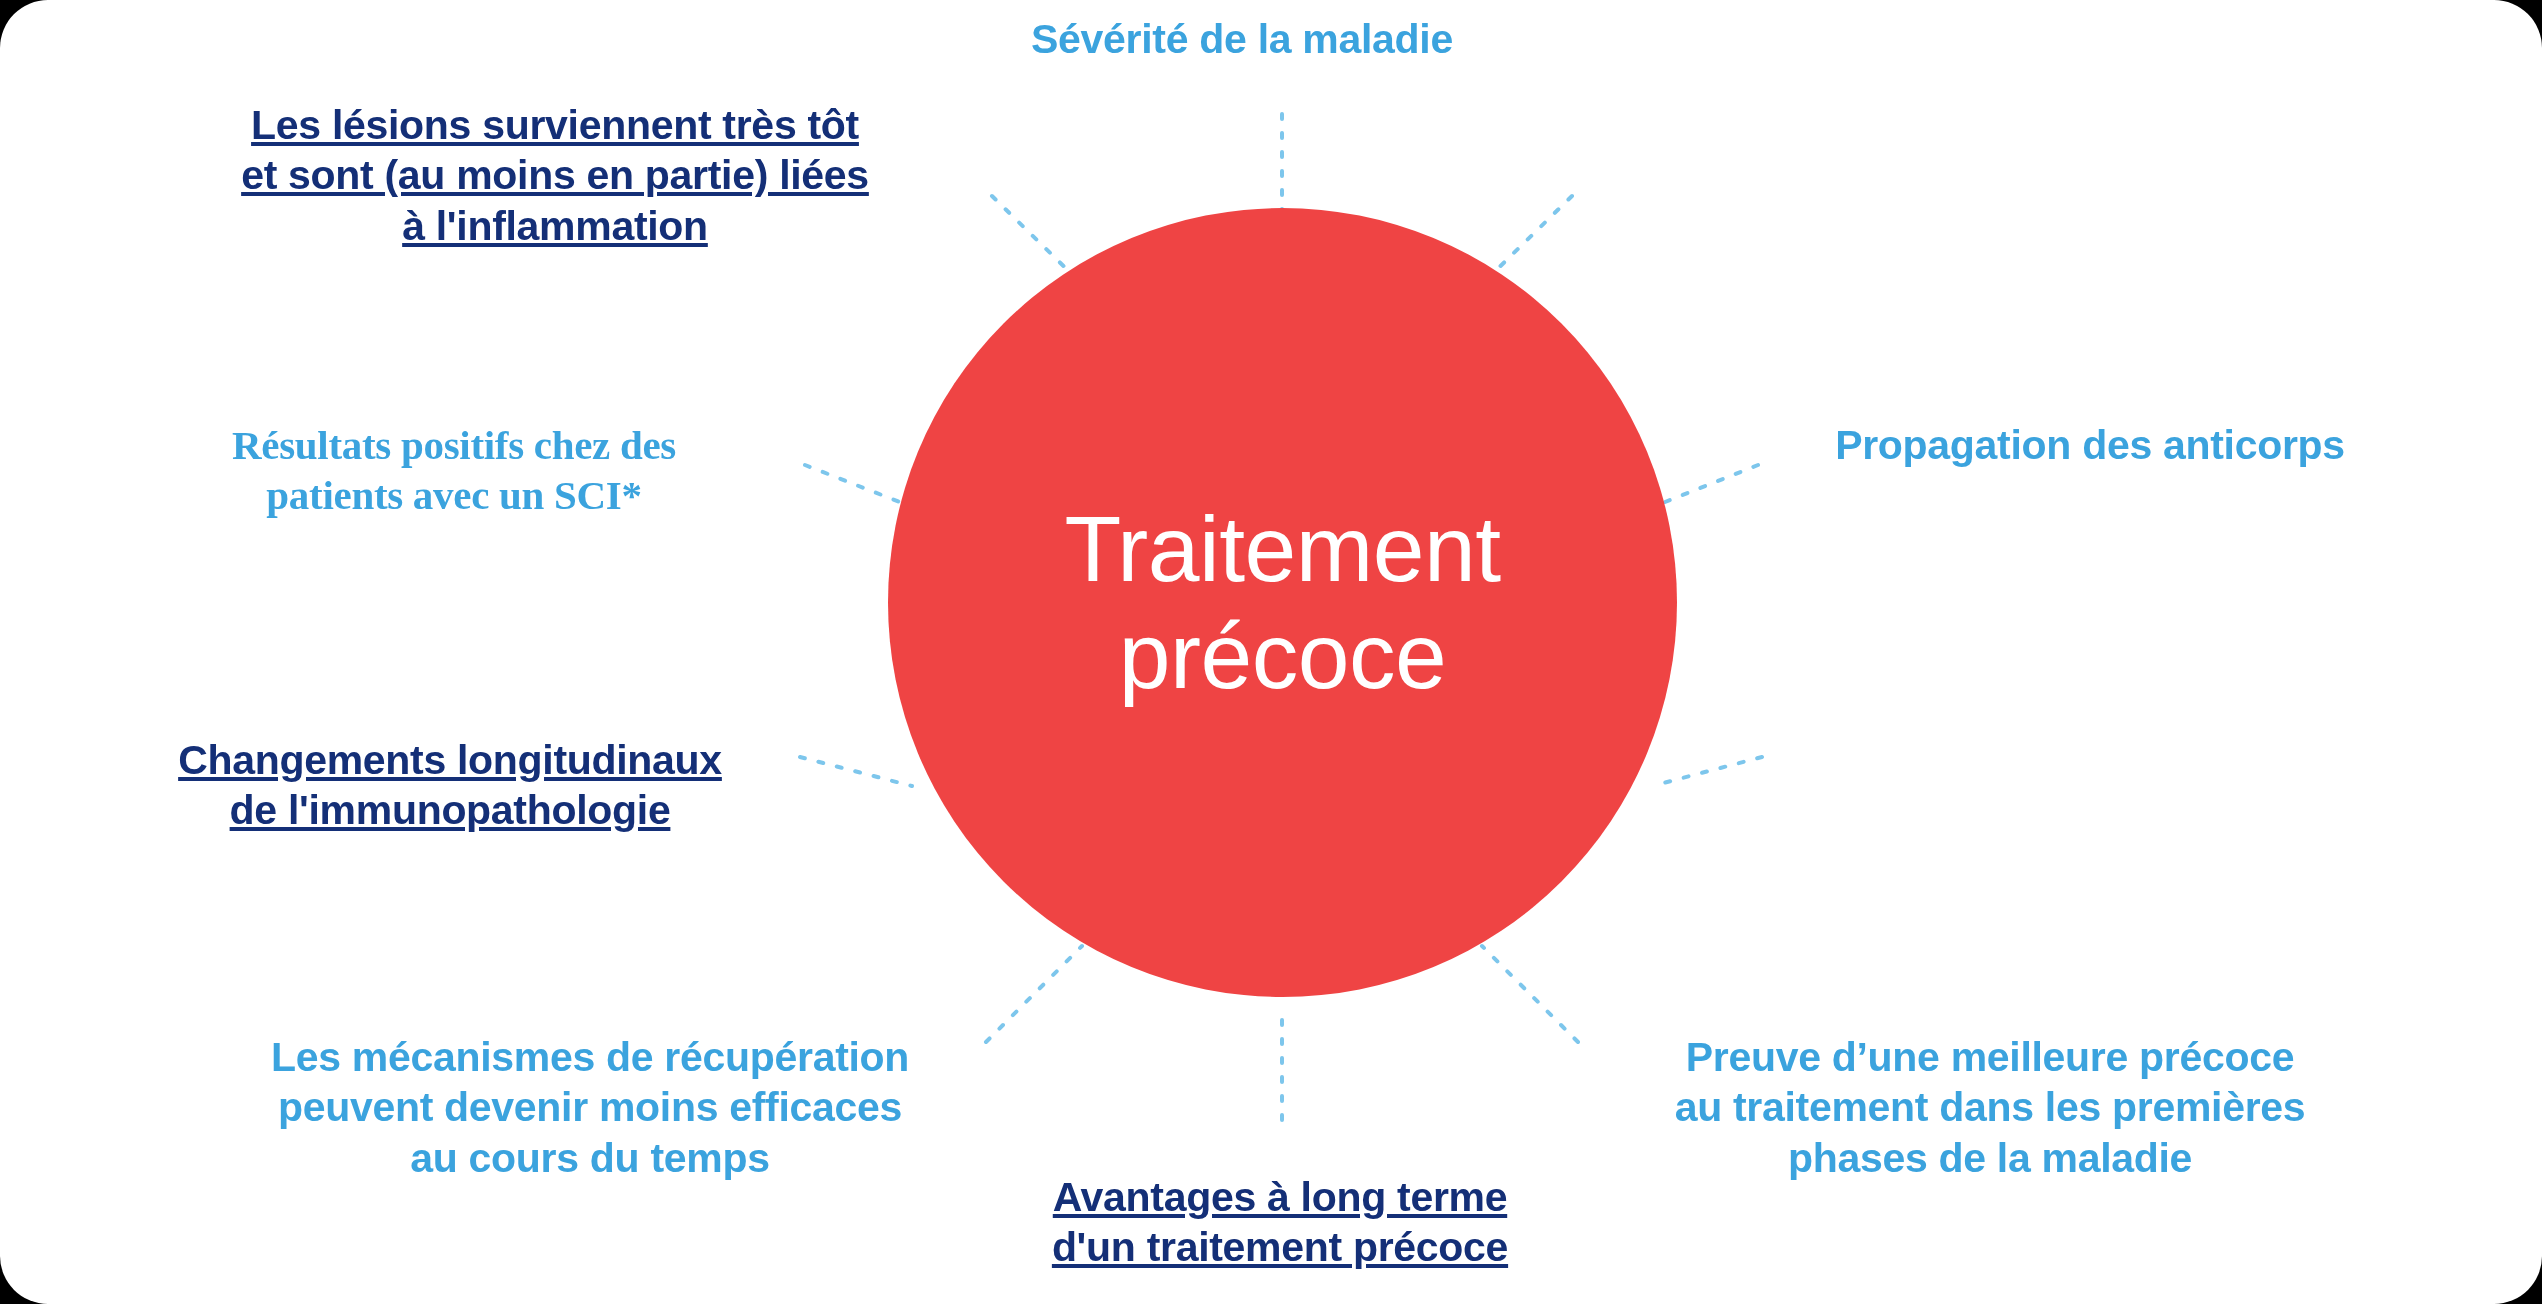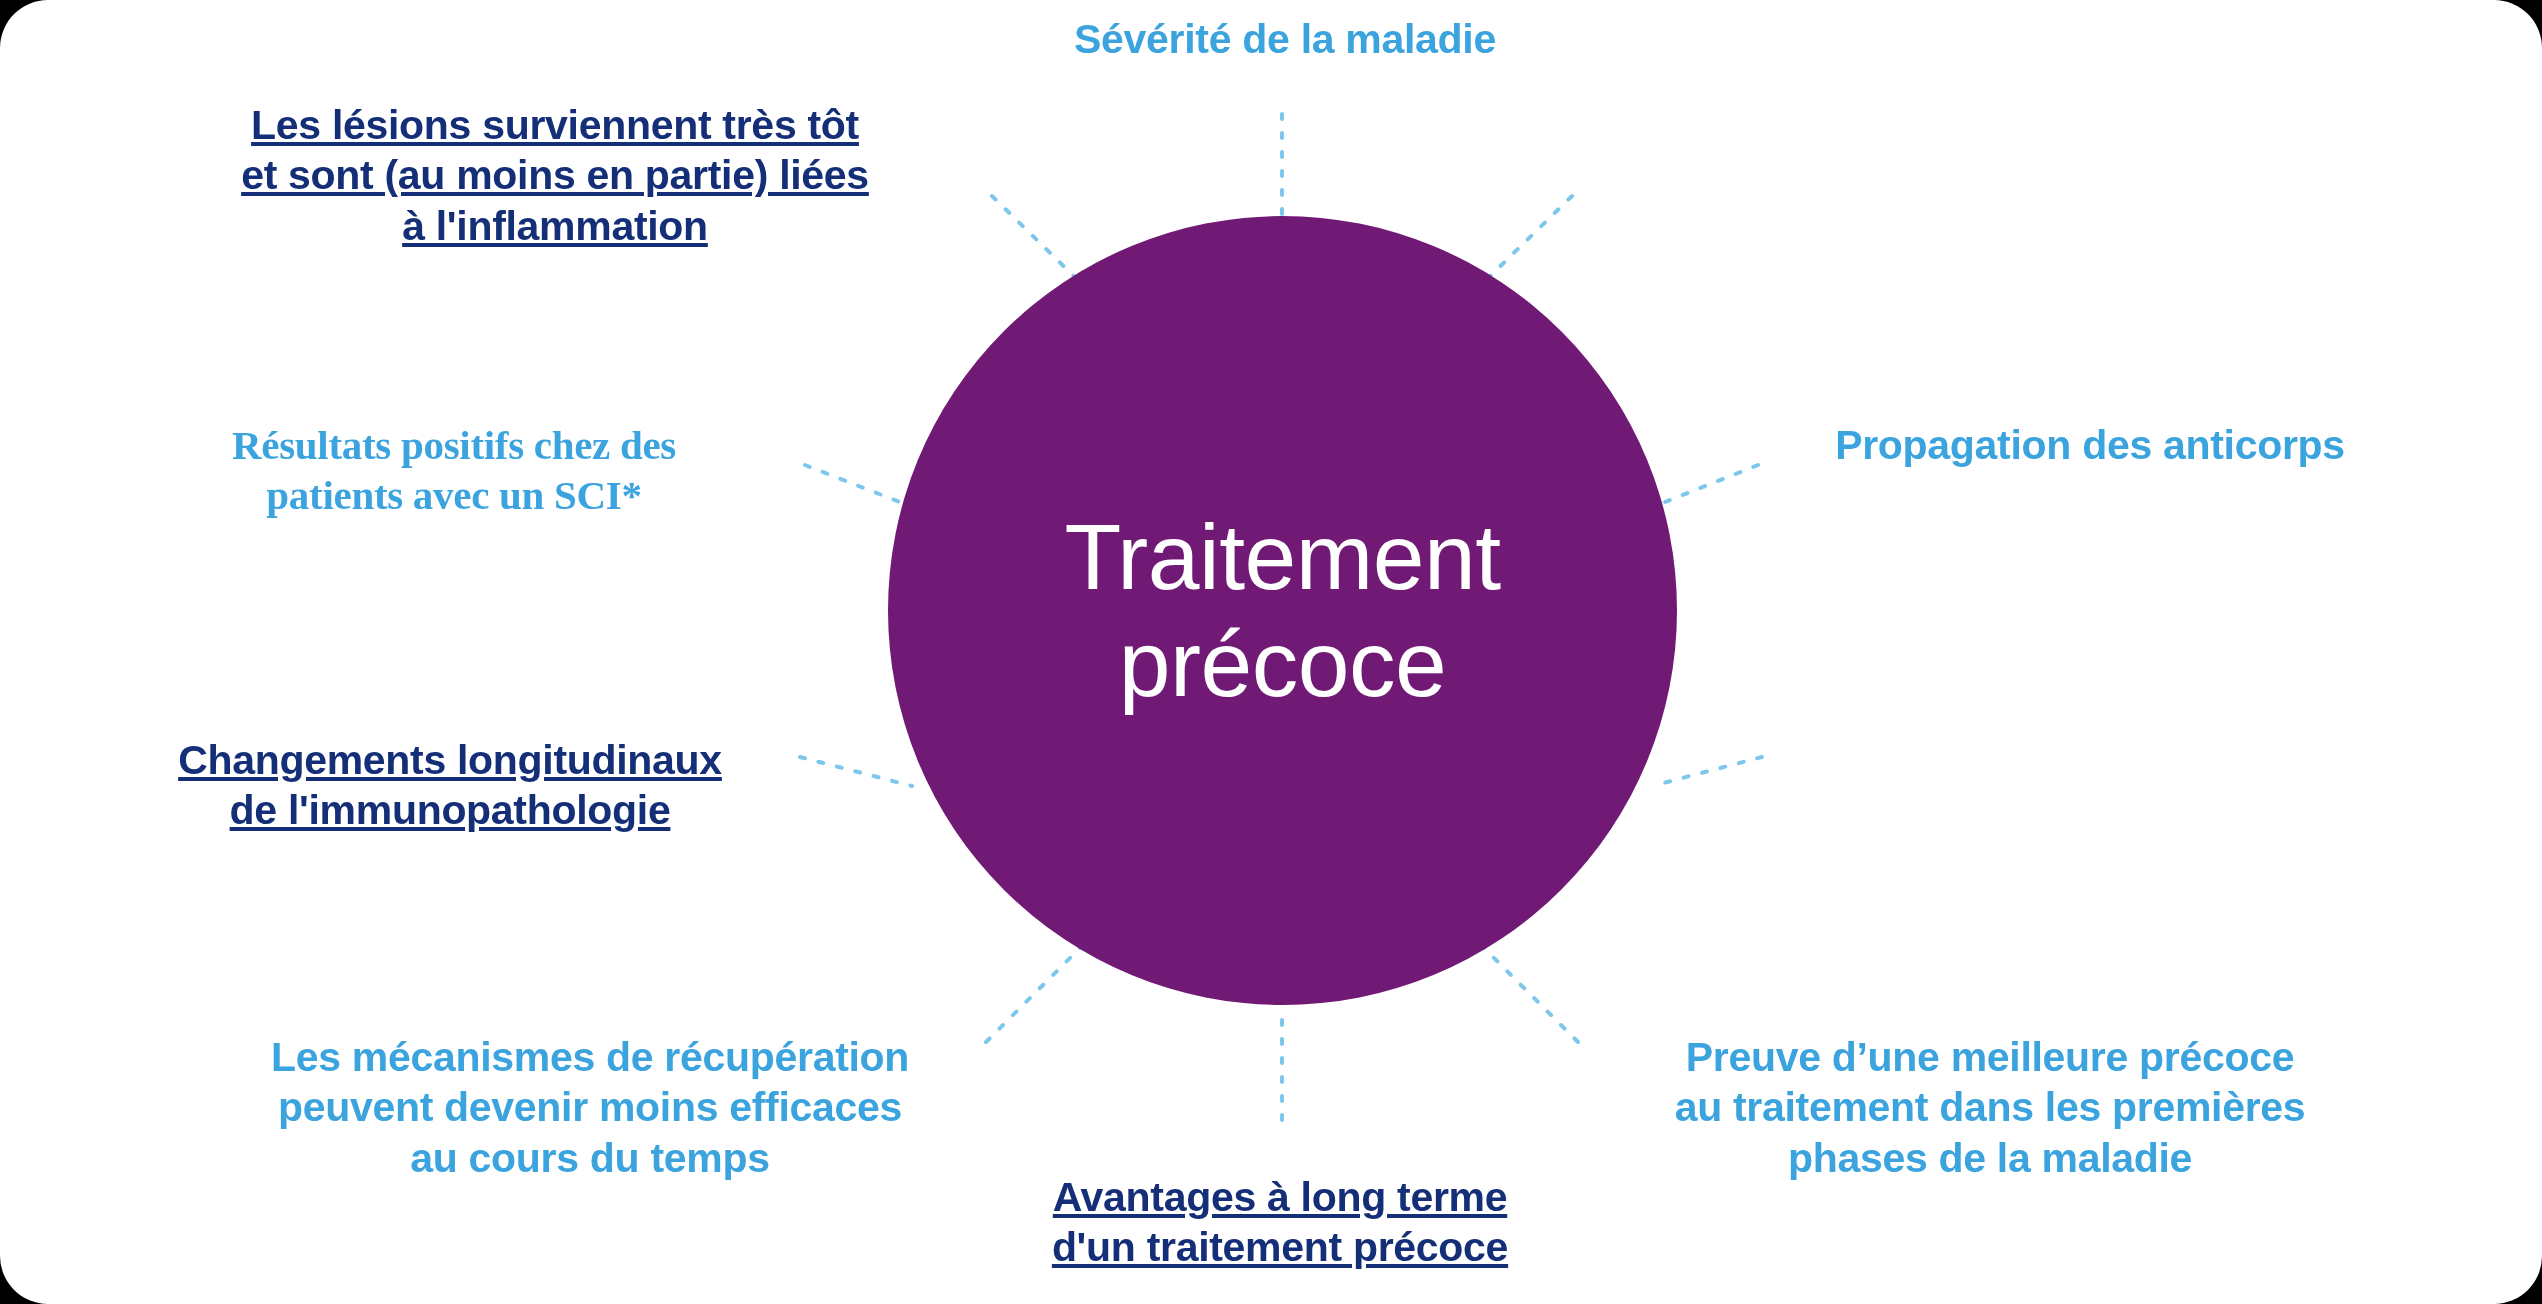--- a/index.html
+++ b/index.html
@@ -20,25 +20,25 @@
     position: absolute;
     left: 0;
     top: 0;
     width: 2542px;
     height: 1304px;
     pointer-events: none;
   }
   #center-circle {
     position: absolute;
     left: 888px;
-    top: 216px;
+    top: 208px;
     width: 789px;
     height: 789px;
     border-radius: 50%;
-    background: #701a75;
+    background: #ef4444;
     display: flex;
     align-items: center;
     justify-content: center;
     text-align: center;
     z-index: 2;
   }
   #center-title {
     color: #ffffff;
     font-size: 93px;
     font-weight: 300;
@@ -53,21 +53,21 @@
     line-height: 1.23;
     letter-spacing: -0.3px;
     white-space: pre-line;
     z-index: 3;
   }
   .navy  { color: #142f77; text-decoration: underline; }
   .cyan  { color: #3ba3de; }
   .ta-c  { text-align: center; }
 
   
-  #node-severity          { left: 655px;  top: 14px;   width: 1260px; }
+  #node-severity          { left: 612px;  top: 14px;   width: 1260px; }
   #node-lesions           { left: 170px;  top: 100px;  width: 770px;  }
   #node-dmards            { left: 1610px; top: 100px;  width: 790px;  }
   #node-sci               { left: 124px;  top: 420px;  width: 660px; font-family: Liberation Serif, serif;  }
   #node-antibody          { left: 1780px; top: 420px;  width: 620px;  }
   #node-longitudinal      { left: 120px;  top: 735px;  width: 660px;  }
   #node-evolution         { left: 1630px; top: 735px;  width: 800px;  }
   #node-repair            { left: 200px;  top: 1032px; width: 780px;  }
   #node-response          { left: 1600px; top: 1032px; width: 780px;  }
   #node-longterm          { left: 970px;  top: 1172px; width: 620px;  }
 </style>

